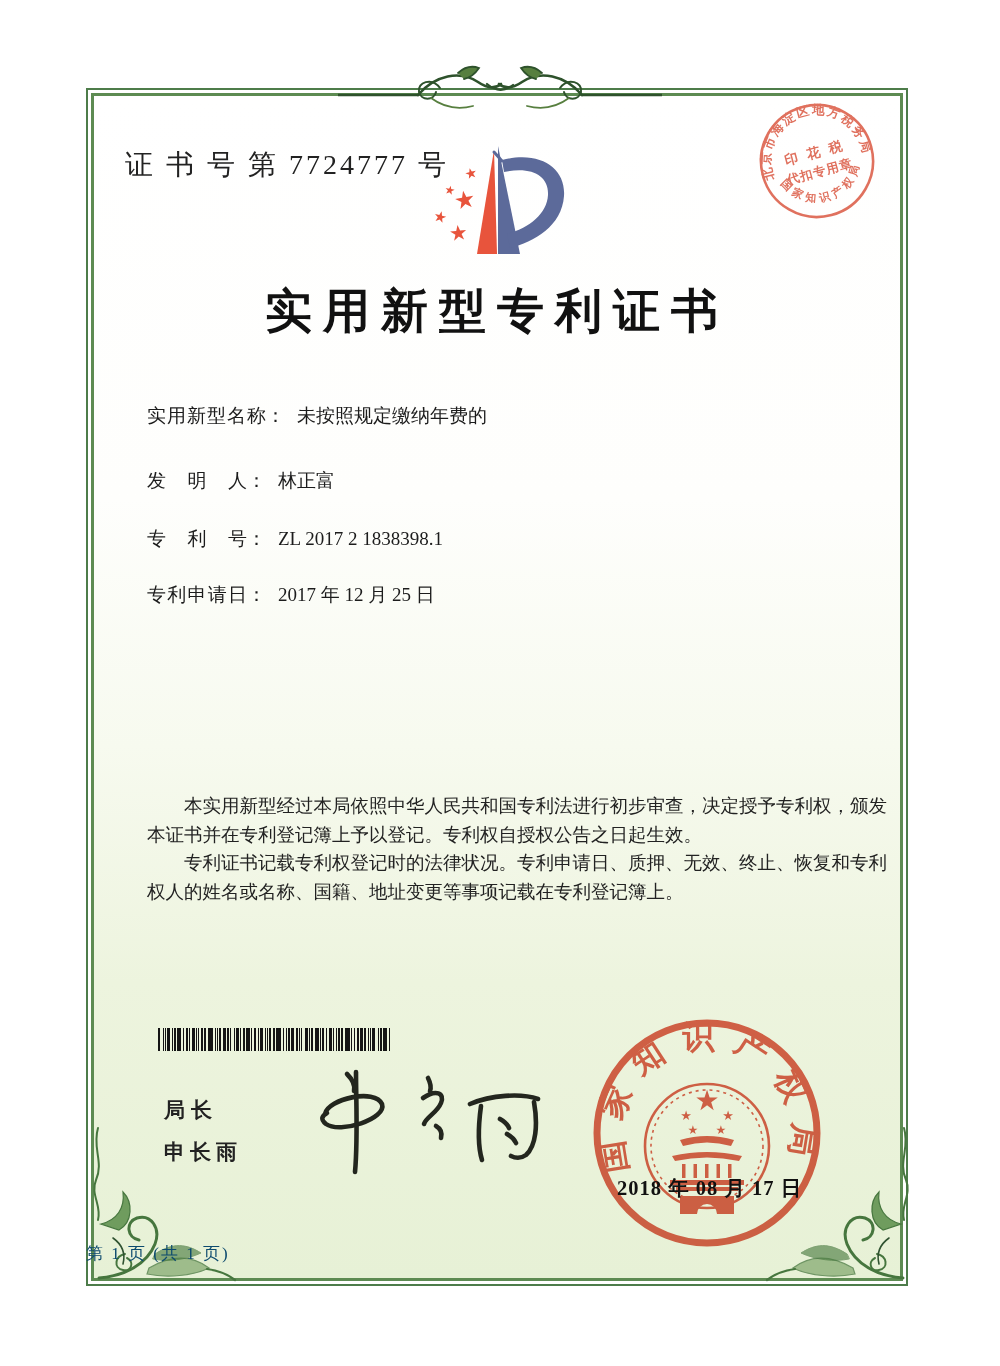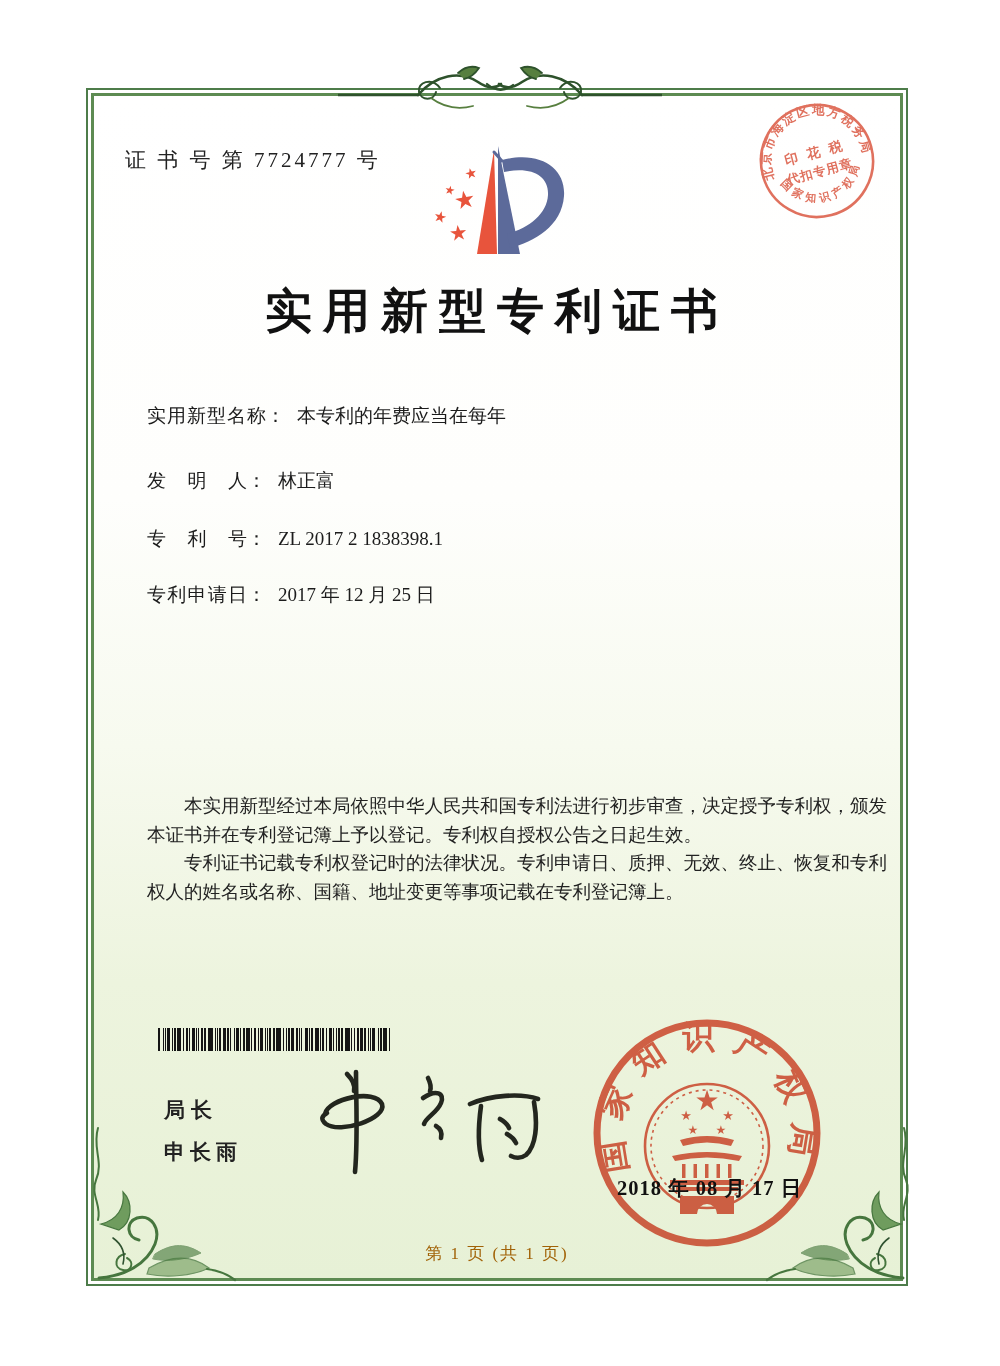--- a/index.html
+++ b/index.html
@@ -5,21 +5,21 @@
   html,body{margin:0;padding:0;background:#e9e9e9;}
   .page{position:relative;width:1000px;height:1366px;background:#ffffff;overflow:hidden;
         font-family:"Liberation Serif","DejaVu Serif",serif;color:#1f1f1f;}
   
   .border-outer{position:absolute;left:86px;top:88px;width:822px;height:1198px;
         border:2px solid #4d7c4a;box-sizing:border-box;}
   .border-inner{position:absolute;left:3px;top:3px;right:3px;bottom:3px;
         border:3px solid #5d8b52;box-sizing:border-box;
         background:linear-gradient(180deg,#ffffff 0%,#fefefc 34%,#f7faef 55%,#edf4de 75%,#e7f1d6 100%);}
   
-  .cert-no{position:absolute;left:125px;top:146px;font-size:21px;letter-spacing:3px;color:#222;}
+  .cert-no{position:absolute;left:125px;top:146px;font-size:28px;letter-spacing:3px;color:#222;}
   .title{position:absolute;left:86px;top:280px;width:822px;text-align:center;
         font-size:47px;font-weight:700;letter-spacing:11px;color:#111;}
   
   .field-row{position:absolute;left:147px;font-size:19px;white-space:nowrap;color:#1c1c1c;}
   .fld-label{display:inline-block;width:100px;text-align:justify;text-align-last:justify;vertical-align:top;}
   .fld-label.wide{width:119px;}
   .fld-value{margin-left:12px;}
   .grant-col2{position:absolute;left:396px;top:0;}
   
   .body-text{position:absolute;left:147px;top:792px;width:745px;font-size:18.5px;
@@ -33,22 +33,22 @@
         letter-spacing:6px;font-family:"Liberation Sans","DejaVu Sans",sans-serif;color:#222;}
   .sig-name{position:absolute;left:164px;top:1138px;font-size:21px;font-weight:700;
         letter-spacing:5px;font-family:"Liberation Sans","DejaVu Sans",sans-serif;color:#222;}
   .signature-svg{position:absolute;left:295px;top:1058px;}
   
   .tax-stamp{position:absolute;left:756px;top:100px;mix-blend-mode:multiply;}
   .big-seal{position:absolute;left:592px;top:1018px;mix-blend-mode:multiply;}
   .seal-date{position:absolute;left:617px;top:1174px;font-size:20.5px;letter-spacing:1px;
         color:#111;font-weight:700;}
   
-  .footer{position:absolute;left:86px;top:1242px;width:822px;text-align:center;
-        font-size:17px;letter-spacing:2px;color:#a16207;}
+  .footer{position:absolute;left:86px;top:1242px;width:822px;text-align:left;
+        font-size:17px;letter-spacing:2px;color:#0c4a6e;}
   
   .orn-top{position:absolute;left:338px;top:58px;}
   .orn-bl{position:absolute;left:89px;top:1126px;}
   .orn-br{position:absolute;left:753px;top:1126px;transform:scaleX(-1);}
   .logo{position:absolute;left:428px;top:142px;}
 </style>
 </head>
 <body>
 
 <div class="page">
@@ -130,21 +130,21 @@
         <textPath href="#taxBot" startOffset="50%" text-anchor="middle">国家知识产权局</textPath>
       </text>
       <text x="61" y="57" text-anchor="middle" font-size="13.5" font-weight="700" letter-spacing="3">印 花 税</text>
       <text x="61" y="76" text-anchor="middle" font-size="12.5" font-weight="700" letter-spacing="1">代扣专用章</text>
     </g>
   </svg>
 
   <div class="title">实用新型专利证书</div>
 
   <div class="field-row" style="top:403px">
-    <span class="fld-label wide">实用新型名称</span><span>：</span><span class="fld-value">本专利的年费应当在每年</span>
+    <span class="fld-label wide">实用新型名称</span><span>：</span><span class="fld-value">未按照规定缴纳年费的</span>
   </div>
   <div class="field-row" style="top:468px">
     <span class="fld-label">发明人</span><span>：</span><span class="fld-value">林正富</span>
   </div>
   <div class="field-row" style="top:526px">
     <span class="fld-label">专利号</span><span>：</span><span class="fld-value">ZL 2017 2 1838398.1</span>
   </div>
   <div class="field-row" style="top:582px">
     <span class="fld-label">专利申请日</span><span>：</span><span class="fld-value">2017 年 12 月 25 日</span>
   </div>

